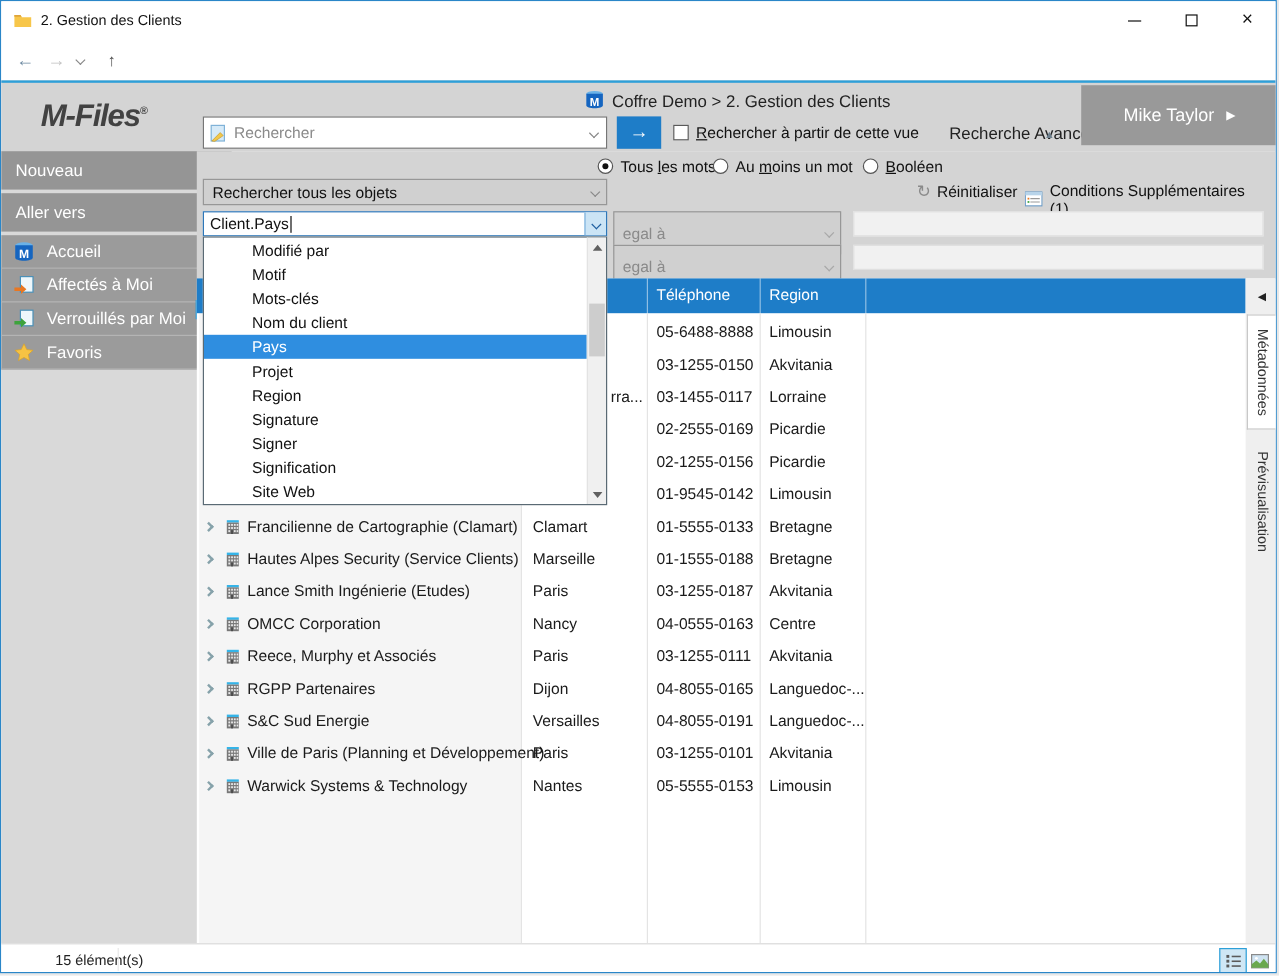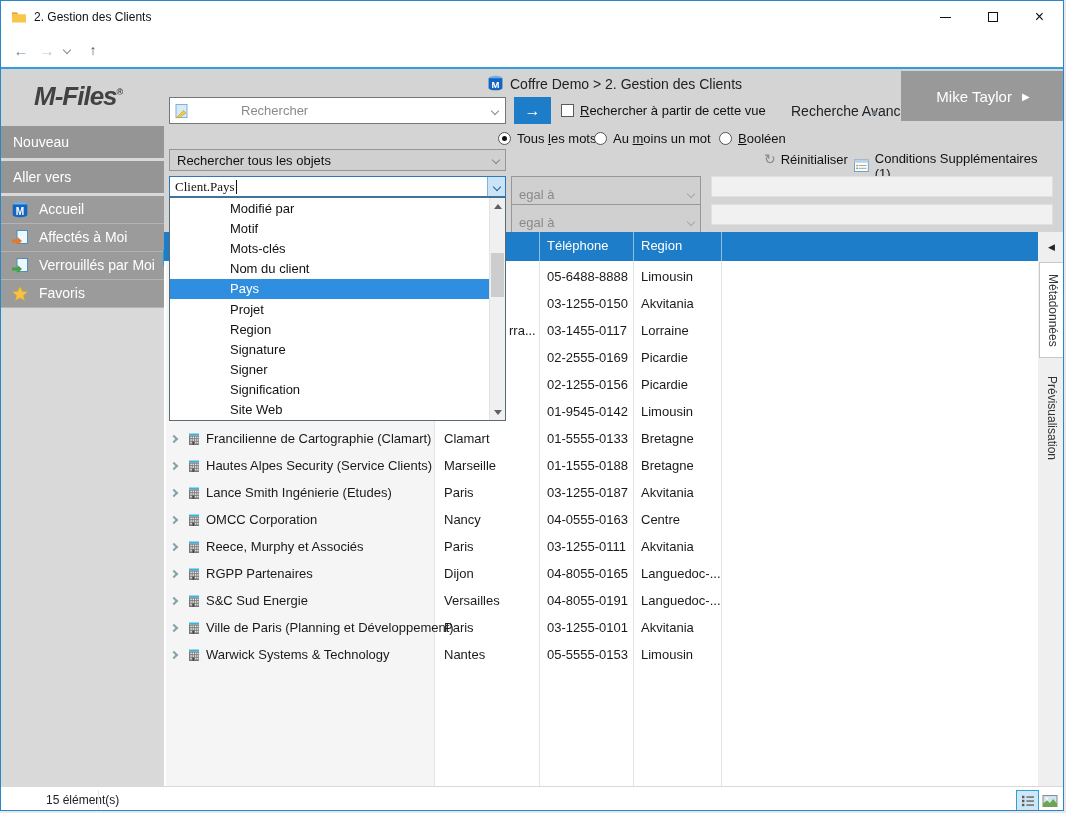--- a/index.html
+++ b/index.html
@@ -34,21 +34,21 @@
   .searchbox .ph { font-size:12px; color:#777; padding-left:8px; flex:1; white-space:nowrap; overflow:hidden; }
   .searchbox svg { width:13px; height:13px; margin-right:7px; flex:none; }
 
   
   .mf-top { position:absolute; top:66px; left:0; right:0; height:59px; background:#d4d4d4; border-top:2px solid #2e9fd8; }
   .logo { position:absolute; left:33px; top:12px; font-size:26px; font-weight:bold; font-style:italic; color:#424242; letter-spacing:-1px; }
   .logo sup { font-size:9px; font-style:normal; }
   .vaultrow { position:absolute; left:486px; top:6px; display:flex; align-items:center; }
   .vaultrow svg { width:17px; height:17px; margin-right:6px; }
   .vaultrow .vp { font-size:14px; color:#222; }
-  .mfsearch { position:absolute; left:168px; top:28px; width:337px; height:27px; background:#fff; border:1px solid #767676; display:flex; align-items:center;gap:46px; }
+  .mfsearch { position:absolute; left:168px; top:28px; width:337px; height:27px; background:#fff; border:1px solid #767676; display:flex; align-items:center; }
   .mfsearch svg { width:16px; height:16px; margin:0 5px 0 4px; }
   .mfsearch .ph { font-size:13px; color:#8a8a8a; flex:1; }
   .mfsearch .cbtn { width:20px; height:100%; display:flex; align-items:center; justify-content:center; }
   .gobtn { position:absolute; left:513px; top:28px; width:37px; height:27px; background:#1e7dc8; color:#fff; display:flex; align-items:center; justify-content:center; font-size:16px; font-weight:bold; }
   .cbx { position:absolute; left:560px; top:35px; width:13px; height:13px; border:1px solid #5a5a5a; background:#fff; }
   .cbxlabel { position:absolute; left:579px; top:34px; font-size:13px; color:#111; }
   .advsearch { position:absolute; left:790px; top:34px; font-size:14px; color:#222; }
   .advtri { position:absolute; left:869px; top:38px; font-size:9px; color:#6d7f8d; }
   .userbox { position:absolute; left:900px; top:2px; width:164px; height:50px; background:#999; color:#fff; display:flex; align-items:center; justify-content:center; font-size:15px; }
   .userbox .utri { font-size:10px; margin-left:10px; }
@@ -75,21 +75,21 @@
   .combo .cbtn { width:18px; height:100%; display:flex; align-items:center; justify-content:center; }
   .objcombo { left:5px; top:23px; width:337px; height:22px; }
   .resetrow { position:absolute; top:25px; display:flex; align-items:center; }
   .reset { left:600px; }
   .reset .ricon { font-size:14px; color:#8a8a8a; margin-right:5px; }
   .reset .rtext { font-size:13px; color:#111; }
   .condbtn { left:690px; }
   .condbtn svg { width:15px; height:14px; margin-right:6px; }
   .condbtn .rtext { font-size:13px; color:#111; }
   .propcombo { position:absolute; left:5px; top:50px; width:337px; height:21px; background:#fff; border:1px solid #2e77b8; display:flex; align-items:center; }
-  .propcombo .ptext { font-size:13px; color:#111; padding-left:5px;font-family:Liberation Serif, serif; }
+  .propcombo .ptext { font-size:13px; color:#111; padding-left:5px; }
   .caret { display:inline-block; width:1px; height:14px; background:#111; margin-left:1px; }
   .propcombo .cbtn { margin-left:auto; width:18px; height:100%; background:#cbe4f5; border-left:1px solid #7fb2dc; display:flex; align-items:center; justify-content:center; }
   .propcombo .cbtn .chev { border-color:#2060a0; }
   .opcombo { width:190px; height:36px; }
   .opcombo .ctext { color:#8a8a8a; }
   .opcombo .chev { border-color:#a8a8a8; }
   .op1 { left:347px; top:50px; } .op2 { left:347px; top:78px; }
   .valinput { position:absolute; width:342px; height:21px; background:#f1f1f1; border:1px solid #e0e0e0; }
   .val1 { left:547px; top:50px; } .val2 { left:547px; top:78px; }
 
@@ -106,21 +106,21 @@
   .trow span { position:absolute; top:0; height:27px; display:flex; align-items:center; font-size:13px; color:#1a1a1a; white-space:nowrap; }
   .rchev { left:7px; }
   .rchev i { display:block; width:6px; height:6px; border-right:2px solid #86a2aa; border-bottom:2px solid #86a2aa; transform:rotate(-45deg); }
   .bicon { left:22px; }
   .c-name { left:42px; } .c-city { left:280px; } .c-phone { left:383px; } .c-region { left:477px; }
   .fragment { position:absolute; left:345px; top:85px; height:27px; display:flex; align-items:center; font-size:13px; color:#1a1a1a; }
 
   
   .popup { position:absolute; left:168px; top:196px; width:337px; height:224px; background:#fff; border:1px solid #5a6a74; z-index:60; }
   .dd-items { position:absolute; left:0; top:0; bottom:0; right:16px; display:flex; flex-direction:column; }
-  .dd-item { flex:1; display:flex; align-items:center; padding-left:60px; font-size:13px; color:#111; }
+  .dd-item { flex:1; display:flex; align-items:center; padding-left:40px; font-size:13px; color:#111; }
   .dd-item.selected { background:#2f8ee0; color:#fff; }
   .dd-scroll { position:absolute; top:0; bottom:0; right:0; width:16px; background:#f0f0f0; border-left:1px solid #e3e3e3; }
   .dd-arrow { position:absolute; left:0; width:15px; height:16px; display:flex; align-items:center; justify-content:center; }
   .dd-arrow.up { top:0; } .dd-arrow.down { bottom:0; }
   .tri-s-up { width:0; height:0; border-left:4px solid transparent; border-right:4px solid transparent; border-bottom:5px solid #606060; }
   .tri-s-dn { width:0; height:0; border-left:4px solid transparent; border-right:4px solid transparent; border-top:5px solid #606060; }
   .dd-thumb { position:absolute; left:1px; top:55px; width:13px; height:44px; background:#cdcdcd; }
 
   
   .rightpanel { position:absolute; left:1037px; top:231px; width:27px; height:554px; background:#efefef; }

